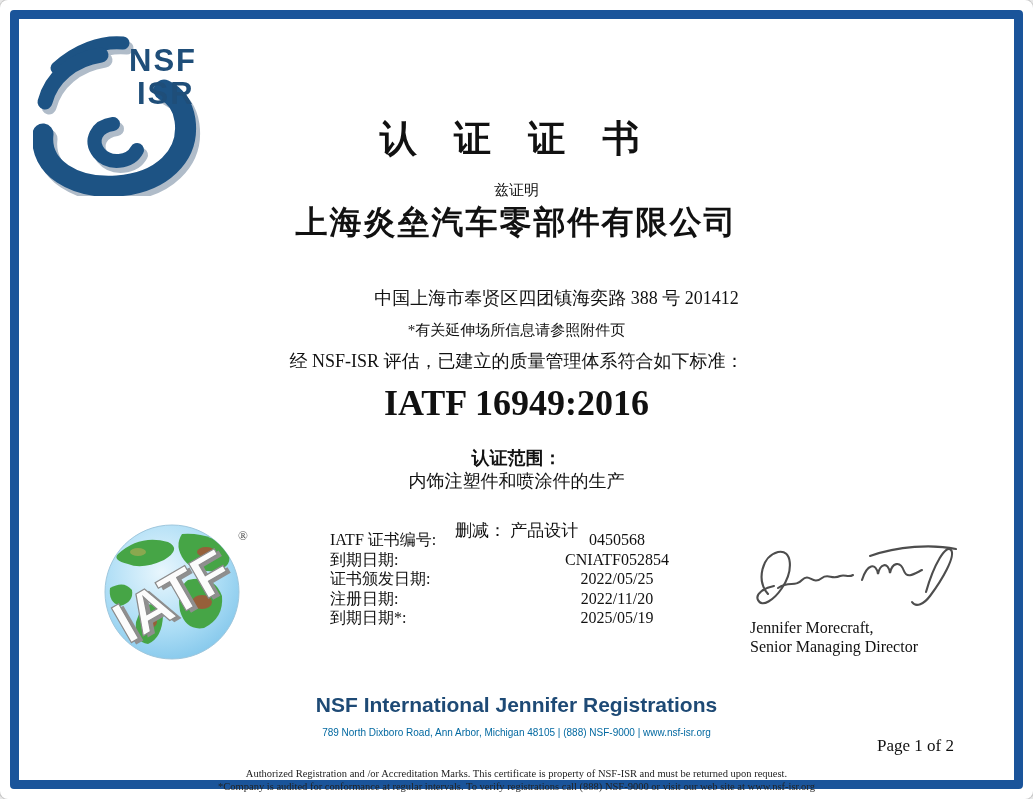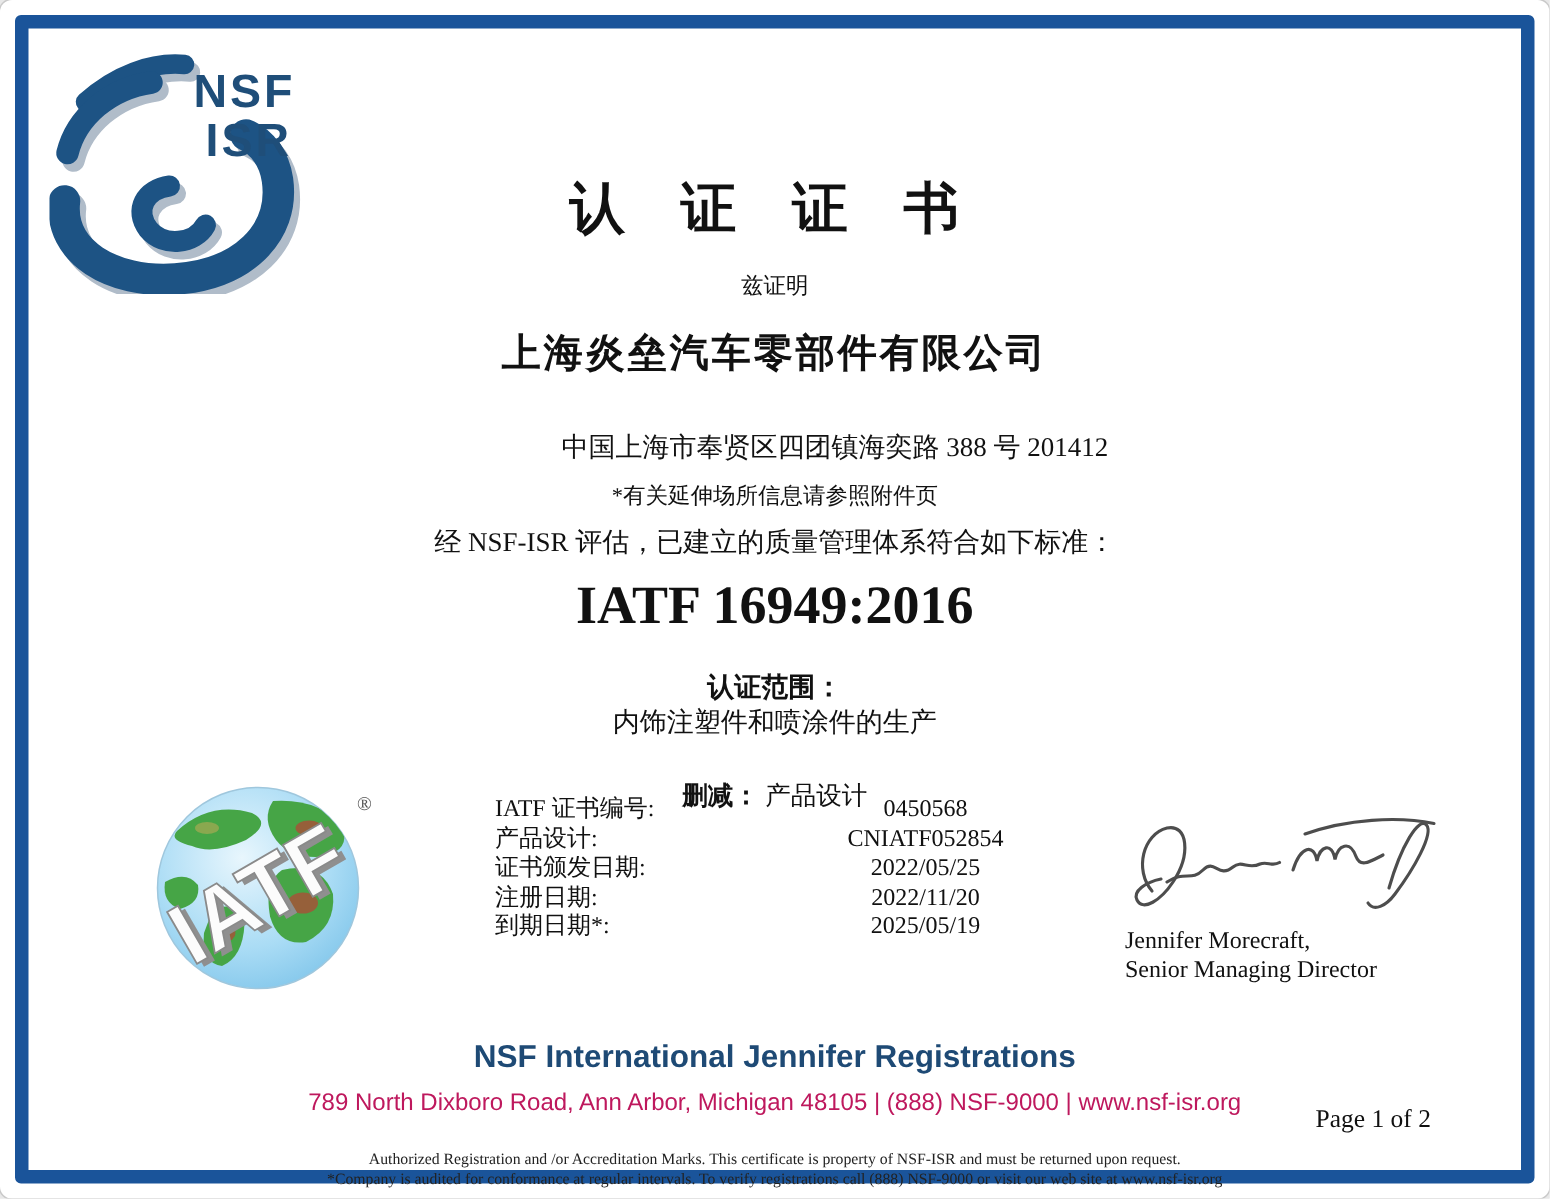--- a/index.html
+++ b/index.html
@@ -11,44 +11,44 @@
   .frame{
     position:absolute;left:10px;top:10px;right:10px;bottom:10px;
     border:9px solid #1a549a;border-radius:4px;pointer-events:none;
   }
   .centered{position:absolute;left:0;width:100%;text-align:center;margin-top:28px;}
 
   .nsf-logo{position:absolute;left:33px;top:26px;width:176px;height:170px;}
 
   .cert-title{top:86px;font-size:37px;font-weight:700;letter-spacing:14px;}
   .certify-line{top:153px;font-size:15px;}
-  .company-name{top:190px;font-size:26px;font-weight:700;letter-spacing:2px;}
+  .company-name{top:173px;font-size:32px;font-weight:700;letter-spacing:2px;}
   .company-address{top:258px;font-size:18px;padding-left:40px;}
   .ext-note{top:293px;font-size:15px;}
   .assessment{top:321px;font-size:18px;}
   .standard-name{top:354px;font-size:36px;font-weight:700;}
   .scope-label{top:418px;font-size:18px;font-weight:700;}
   .scope-text{top:441px;font-size:18px;}
   .exclusion{top:491px;font-size:17px;}
-  .exclusion .lbl{font-weight:700;}
+  .exclusion .lbl{font-weight:400;}
 
   .iatf-logo{position:absolute;left:90px;top:518px;width:170px;height:152px;}
 
   .details{position:absolute;left:330px;top:530px;width:402px;font-size:16px;}
   .details .row{display:flex;line-height:19.6px;}
   .details .lbl{width:172px;text-align:left;}
   .details .val{flex:1;text-align:center;}
 
   .signature{position:absolute;left:750px;top:536px;width:212px;}
   .sig-scribble{display:block;}
   .sig-name,.sig-title{font-size:16px;line-height:19px;text-align:left;}
 
   .footer-org{top:665px;font-size:21px;font-weight:700;color:#1e4a75;
               font-family:"Liberation Sans",sans-serif;}
-  .footer-address{top:699px;font-size:16px;color:#be185d;
+  .footer-address{top:699px;font-size:10px;color:#0369a1;
               font-family:"Liberation Sans",sans-serif;}
   .fineprint{top:739px;font-size:10.5px;line-height:13px;color:#222;}
   .page-label{position:absolute;left:877px;top:736px;font-size:17px;}
 </style>
 </head>
 <body>
 
 <div class="stage">
 
   <div class="frame"></div>
@@ -117,21 +117,21 @@
       <text x="148" y="22" font-size="13" fill="#555">®</text>
     </svg>
   </div>
 
   <div class="details">
     <div class="row">
       <span class="lbl">IATF 证书编号:</span>
       <span class="val">0450568</span>
     </div>
     <div class="row">
-      <span class="lbl">产品设计:</span>
+      <span class="lbl">到期日期:</span>
       <span class="val">CNIATF052854</span>
     </div>
     <div class="row">
       <span class="lbl">证书颁发日期:</span>
       <span class="val">2022/05/25</span>
     </div>
     <div class="row">
       <span class="lbl">注册日期:</span>
       <span class="val">2022/11/20</span>
     </div>

